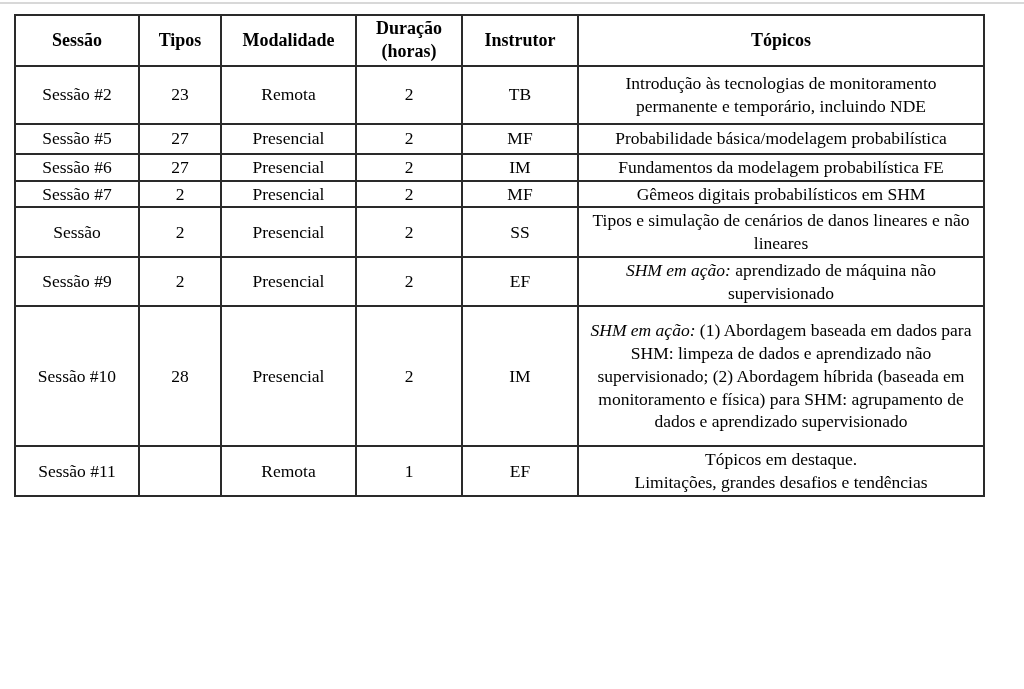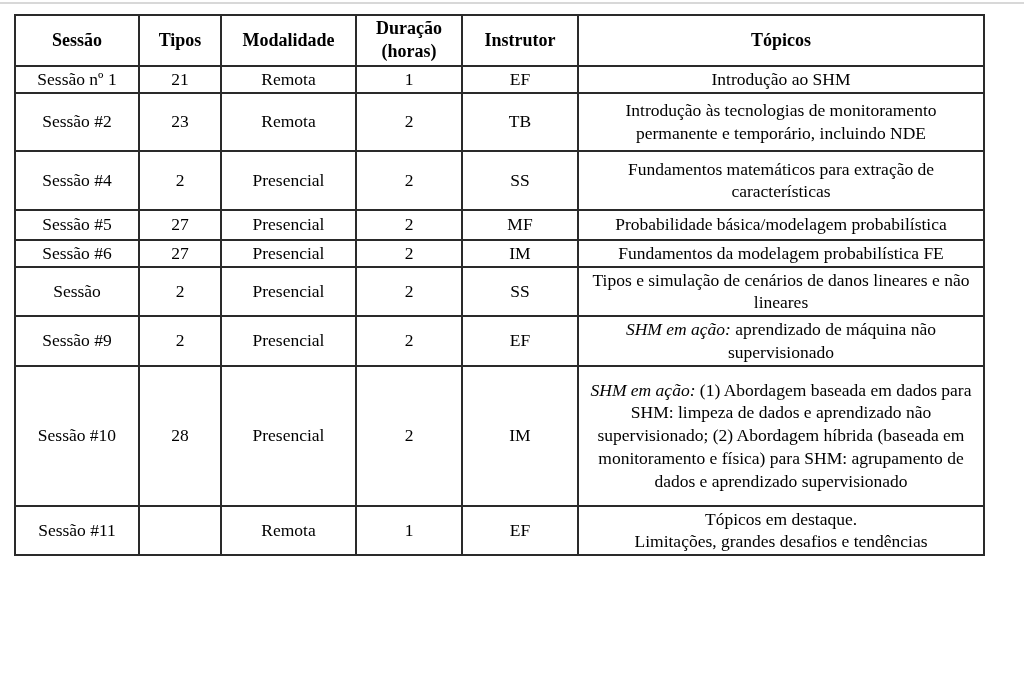--- a/index.html
+++ b/index.html
@@ -79,59 +79,51 @@
           <th>Sessão</th>
           <th>Tipos</th>
           <th>Modalidade</th>
           <th>Duração
 (horas)</th>
           <th>Instrutor</th>
           <th>Tópicos</th>
         </tr>
     </thead>
     <tbody>
-        <tr style="height: 27px;">
-          <td>Sessão nº 1</td>
-          <td>21</td>
-          <td>Remota</td>
-          <td>1</td>
-          <td>EF</td>
-          <td class="topico-cell">Introdução ao SHM</td>
-        </tr>
         <tr style="height: 58px;">
           <td>Sessão #2</td>
           <td>23</td>
           <td>Remota</td>
           <td>2</td>
           <td>TB</td>
           <td class="topico-cell">Introdução às tecnologias de monitoramento permanente e temporário, incluindo NDE</td>
-        </tr>
-        <tr style="height: 59px;">
-          <td>Sessão #4</td>
-          <td>2</td>
-          <td>Presencial</td>
-          <td>2</td>
-          <td>SS</td>
-          <td class="topico-cell">Fundamentos matemáticos para extração de características</td>
         </tr>
         <tr style="height: 30px; border-radius: 12px;">
           <td>Sessão #5</td>
           <td>27</td>
           <td>Presencial</td>
           <td>2</td>
           <td>MF</td>
           <td class="topico-cell">Probabilidade básica/modelagem probabilística</td>
         </tr>
         <tr style="height: 25px; margin-top: 18px;">
           <td>Sessão #6</td>
           <td>27</td>
           <td>Presencial</td>
           <td>2</td>
           <td>IM</td>
           <td class="topico-cell">Fundamentos da modelagem probabilística FE</td>
+        </tr>
+        <tr style="height: 24px;">
+          <td>Sessão #7</td>
+          <td>2</td>
+          <td>Presencial</td>
+          <td>2</td>
+          <td>MF</td>
+          <td class="topico-cell">Gêmeos digitais probabilísticos em SHM</td>
         </tr>
         <tr style="height: 49px;">
           <td>Sessão</td>
           <td>2</td>
           <td>Presencial</td>
           <td>2</td>
           <td>SS</td>
           <td class="topico-cell">Tipos e simulação de cenários de danos lineares e não lineares</td>
         </tr>
         <tr style="height: 47px;">

